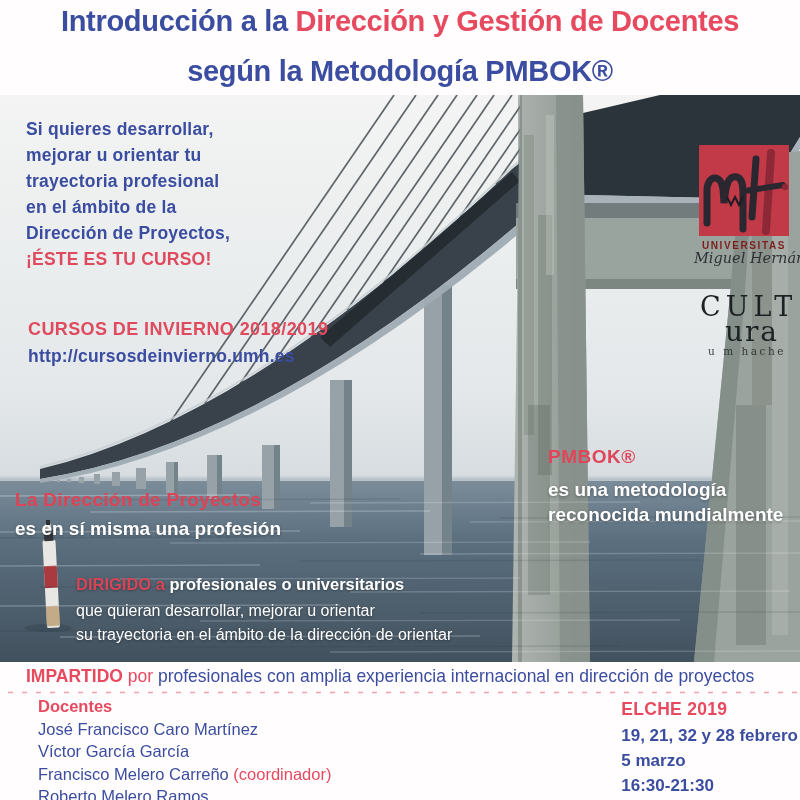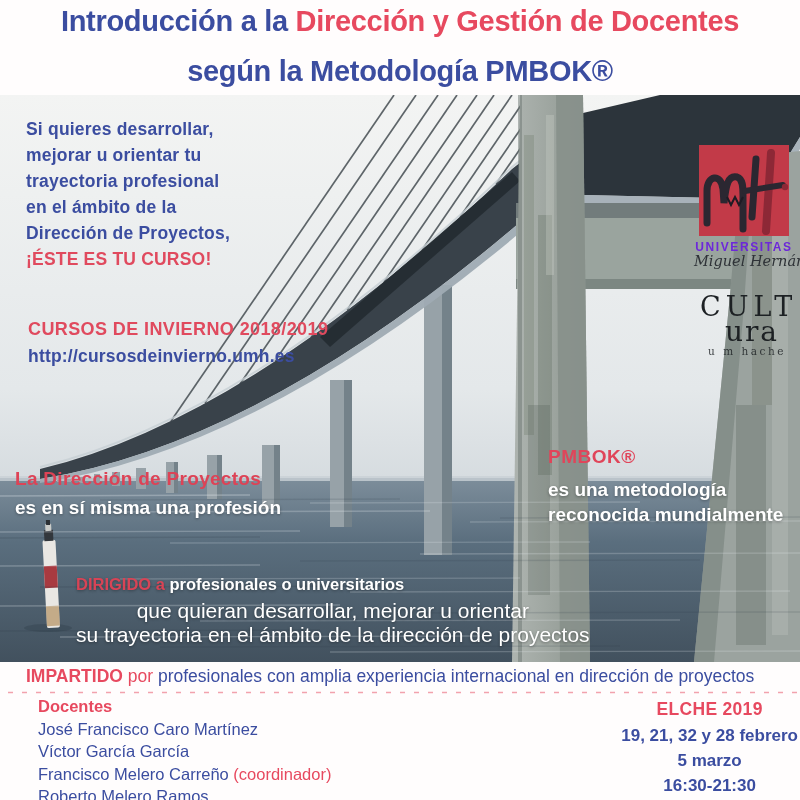--- a/index.html
+++ b/index.html
@@ -13,51 +13,51 @@
   .t2{top:55px;color:#3b4da0;}
   .blue{color:#3b4da0;} .red{color:#e7495f;}
   
   .hero{position:absolute;top:95px;left:0;width:800px;height:567px;overflow:hidden;}
   .hero svg.bridge{position:absolute;top:0;left:0;}
   .ov{position:absolute;white-space:nowrap;}
   .pitch{left:26px;top:21px;font-size:17.5px;line-height:26px;font-weight:700;color:#3b4da0;letter-spacing:.2px;}
   .pitch .hl{color:#e04a5e;}
   .cursos{left:28px;top:224px;font-size:18px;font-weight:700;color:#e04a5e;letter-spacing:.4px;}
   .url{left:28px;top:251px;font-size:17.5px;font-weight:700;color:#3b4da0;letter-spacing:.2px;}
-  .claim1{left:15px;top:373px;}
+  .claim1{left:15px;top:394px;}
   .claim1 .r{font-size:19px;font-weight:700;color:#dd4356;letter-spacing:.3px;}
   .claim1 .w{font-size:19px;font-weight:700;color:#fff;margin-top:7px;text-shadow:0 1px 3px rgba(0,0,0,.35);}
   .claim2{left:548px;top:351px;}
   .claim2 .r{font-size:19px;font-weight:800;color:#e0455a;letter-spacing:.5px;}
   .claim2 .w{font-size:19px;font-weight:700;color:#fff;line-height:25px;margin-top:9px;text-shadow:0 1px 3px rgba(0,0,0,.35);}
   .dirigido{left:76px;top:480px;color:#fff;}
   .dirigido .l1{font-size:16.5px;font-weight:700;text-shadow:0 1px 3px rgba(0,0,0,.35);}{}
   .dirigido .l1 .rr{color:#d84456;}
-  .dirigido .rest{font-size:21px;font-weight:400;line-height:23.5px;margin-top:5px;text-shadow:0 1px 3px rgba(0,0,0,.4);text-align:center;}
+  .dirigido .rest{font-size:16px;font-weight:400;line-height:23.5px;margin-top:5px;text-shadow:0 1px 3px rgba(0,0,0,.4);}
   
   .umh-logo{left:694px;top:50px;width:100px;text-align:center;}
   .umh-sq{width:90px;height:91px;margin:0 auto;display:block;}
-  .umh-l1{font-size:12px;font-weight:700;letter-spacing:1.6px;color:#6d28d9;margin-top:4px;}
+  .umh-l1{font-size:10px;font-weight:700;letter-spacing:1.6px;color:#7f1d1d;margin-top:4px;}
   .umh-l2{font-family:"DejaVu Serif","Liberation Serif",serif;font-style:italic;font-size:14.5px;color:#2e3237;margin-top:-1px;}
   .cult-logo{left:700px;top:199px;width:94px;text-align:center;color:#1d2124;
              font-family:"DejaVu Serif","Liberation Serif",serif;}
   .cult-l1{font-size:27px;letter-spacing:5px;line-height:26px;}
   .cult-l2{font-size:28px;letter-spacing:2px;line-height:24px;margin-left:10px;}
   .cult-l3{font-size:10.5px;letter-spacing:2.5px;margin-top:1px;opacity:.85;}
   
   .footer{position:absolute;top:662px;left:8px;width:800px;height:138px;background:#fffdfd;}
   .impartido{position:absolute;left:18px;top:4px;font-size:17.5px;white-space:nowrap;}
   .impartido .ired{color:#e7495f;font-weight:700;}
   .impartido .ipor{color:#e7495f;font-weight:400;}
   .impartido .irest{color:#3b4da0;font-weight:400;}
   .dashline{position:absolute;left:0;top:29px;width:800px;height:3px;}
   .doc-label{position:absolute;left:30px;top:35px;font-size:16.5px;font-weight:700;color:#e7495f;}
   .doc-list{position:absolute;left:30px;top:56px;font-size:16.5px;font-weight:400;color:#3b4da0;line-height:22.4px;}
   .doc-list .coord{color:#e7495f;}
-  .event{position:absolute;right:10px;top:37px;text-align:center;}
+  .event{position:absolute;right:10px;top:37px;text-align:left;}
   .event .city{font-size:17.5px;font-weight:700;color:#e7495f;letter-spacing:.3px;}
   .event .ln{font-size:17px;font-weight:700;color:#3b4da0;margin-top:7px;line-height:18px;}
 </style>
 </head>
 <body>
 
 <div class="poster">
 
   <div class="header">
     <div class="title-line t1"><span class="blue">Introducción a la </span><span class="red">Dirección y Gestión de Docentes</span></div>
@@ -238,21 +238,21 @@
       <div class="w">
         <div>es una metodología</div>
         <div>reconocida mundialmente</div>
       </div>
     </div>
 
     <div class="ov dirigido">
       <div class="l1"><span class="rr">DIRIGIDO a</span><span> profesionales o universitarios</span></div>
       <div class="rest">
         <div>que quieran desarrollar, mejorar u orientar</div>
-        <div>su trayectoria en el ámbito de la dirección de proyectos</div>
+        <div>su trayectoria en el ámbito de la dirección de orientar</div>
       </div>
     </div>
   </div>
 
   <div class="footer">
     <div class="impartido"><span class="ired">IMPARTIDO</span><span class="ipor"> por </span><span class="irest">profesionales con amplia experiencia internacional en dirección de proyectos</span></div>
 
     <svg class="dashline">
       <line x1="0" y1="1.5" x2="800" y2="1.5" stroke="#e7495f" stroke-width="1.6" stroke-dasharray="5 9" opacity=".5"></line>
     </svg>

